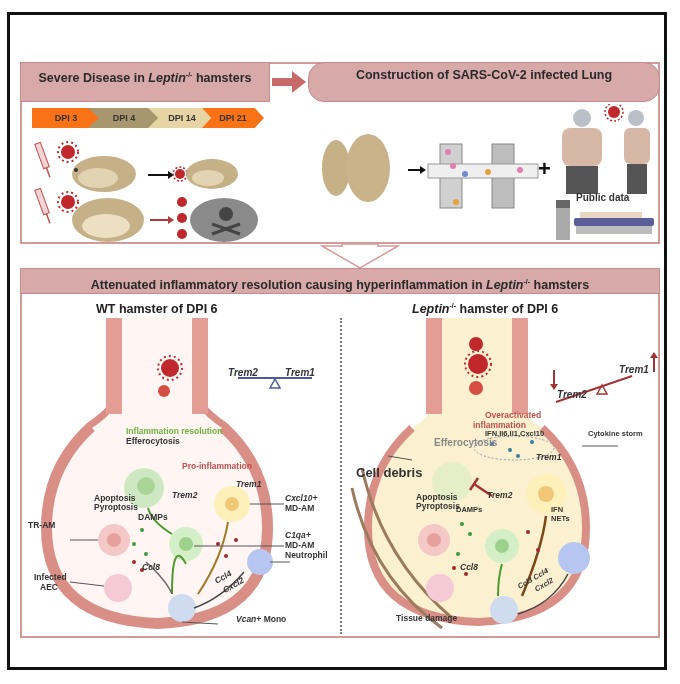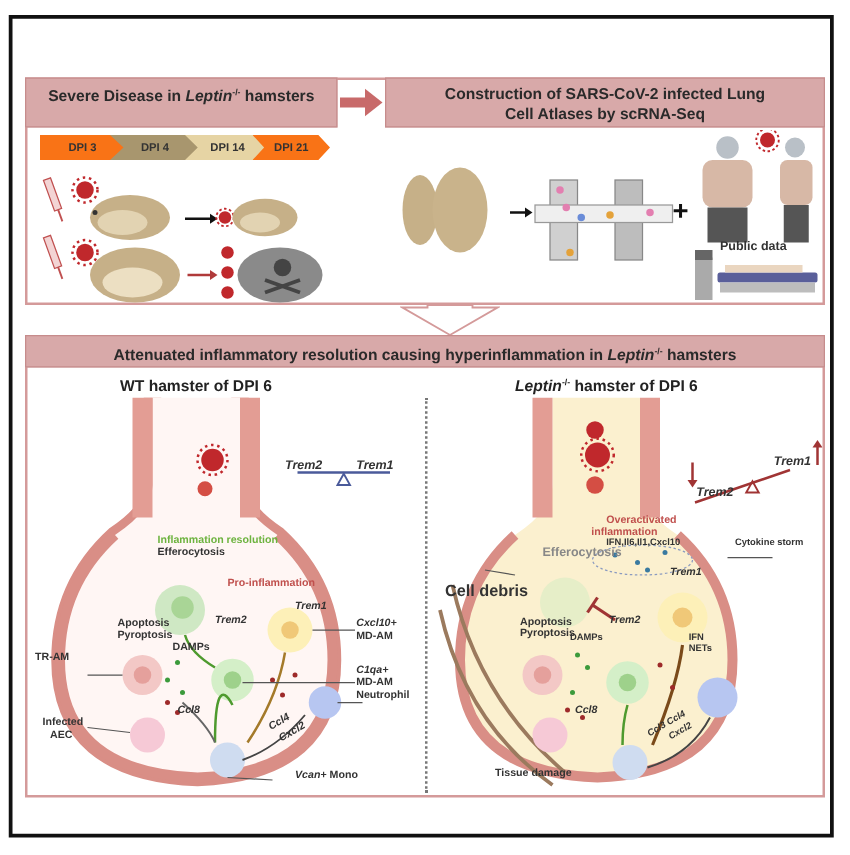--- a/index.html
+++ b/index.html
@@ -85,23 +85,22 @@
       <circle cx="154" cy="96" r="5" fill="#c0282c"></circle>
     </g>
   <ellipse cx="196" cy="82" rx="34" ry="22" fill="#8a8a8a"></ellipse>
   <g fill="#444">
     <circle cx="198" cy="76" r="7"></circle>
     <line x1="184" y1="86" x2="212" y2="96" stroke="#444" stroke-width="3"></line>
     <line x1="212" y1="86" x2="184" y2="96" stroke="#444" stroke-width="3"></line>
   </g>
 </svg>
 
-<div class="abs hdr" style="left:308px;top:62px;width:352px;height:40px;padding-top:4px;font-size:12.5px;">
+<div class="abs hdr" style="left:308px;top:62px;width:352px;height:40px;padding-top:4px;font-size:12.5px;border-radius:16px;">
   <span>Construction  of SARS-CoV-2 infected Lung</span><br>
-  <span>Cell Atlases by scRNA-Seq</span>
 </div>
 
 <svg class="abs" style="left:310px;top:104px" width="350" height="140">
 
   <ellipse cx="26" cy="64" rx="14" ry="28" fill="#c6b088"></ellipse>
   <ellipse cx="58" cy="64" rx="22" ry="34" fill="#c9b38b"></ellipse>
 
   <line x1="98" y1="66" x2="110" y2="66" stroke="#111" stroke-width="2"></line>
   <polygon points="110,62 116,66 110,70" fill="#111"></polygon>
 

